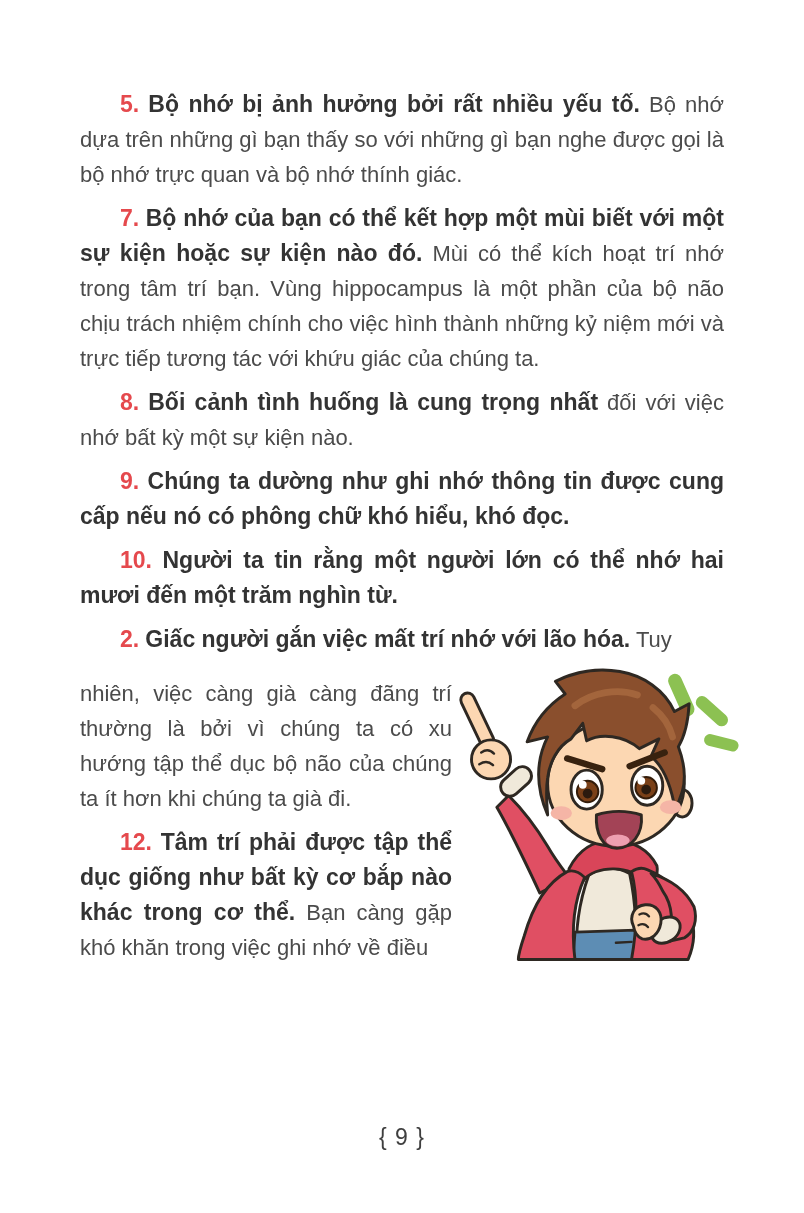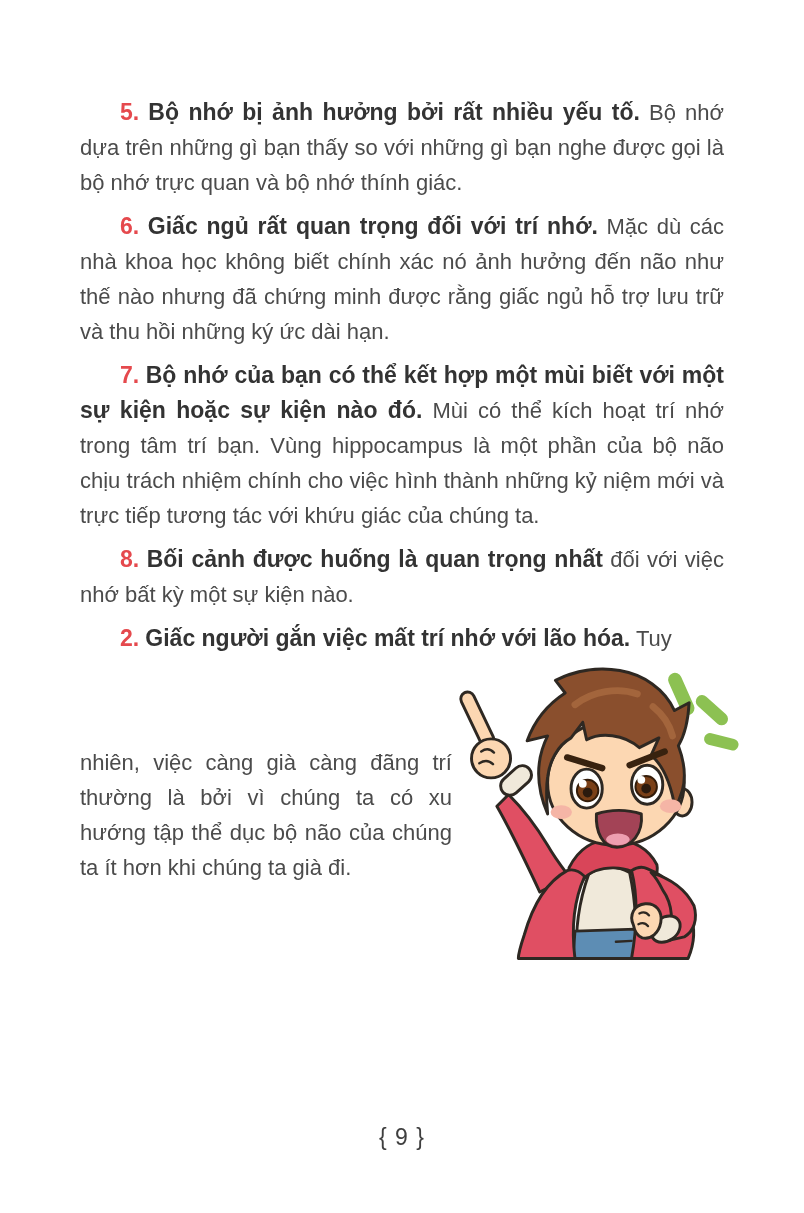--- a/index.html
+++ b/index.html
@@ -9,38 +9,38 @@
     position:relative;
     overflow:hidden;
     box-sizing:border-box;
     padding:86px 80px 0 80px;
     font-family:"Liberation Sans","DejaVu Sans",sans-serif;
     font-size:22px;
     line-height:35px;
     color:var(--body-color,#4b4b4b);
   }
   .para{
-    margin:9px 0 9px 0;
+    margin:1px 0 9px 0;
     text-align:justify;
     text-indent:40px;
   }
   .para .num{
     color:var(--num-color,#e5494d);
     font-weight:700;
     font-size:23px;
   }
   .para .lead{
     color:var(--heading-color,#333333);
     font-weight:700;
     font-size:23px;
   }
   .para .body-text{ color:var(--body-color,#4b4b4b); }
   .wrap-row{
     display:flex;
-    align-items:center;
+    align-items:flex-end;
   }
   .narrow-col{ width:372px; }
   .narrow-col .cont{
     margin:0 0 9px 0;
     text-align:justify;
     text-indent:0;
   }
   .figure{
     flex:1;
     margin-right:-56px;
@@ -64,34 +64,36 @@
   .f-jeans{fill:var(--c-jeans,#5d8db4);}
   .f-green{fill:var(--c-green,#8cc152);}
   .ol{stroke:var(--c-outline,#2e2822);stroke-width:3;stroke-linejoin:round;stroke-linecap:round;}
 </style>
 </head>
 <body>
 
 <div>
   <p class="para"><span class="num">5.</span> <b class="lead">Bộ nhớ bị ảnh hưởng bởi rất nhiều yếu tố.</b><span class="body-text"> Bộ nhớ dựa trên những gì bạn thấy so với những gì bạn nghe được gọi là bộ nhớ trực quan và bộ nhớ thính giác.</span></p>
 
-  <p class="para"><span class="num">6.</span> <b class="lead">Giấc ngủ rất quan trọng đối với trí nhớ.</b><span class="body-text"> Mặc dù các nhà khoa học không biết chính xác nó ảnh hưởng đến não như thế nào nhưng đã chứng minh được rằng giấc ngủ hỗ trợ lưu trữ và thu hồi những ký ức dài hạn.</span></p>
 
   <p class="para"><span class="num">7.</span> <b class="lead">Bộ nhớ của bạn có thể kết hợp một mùi biết với một sự kiện hoặc sự kiện nào đó.</b><span class="body-text"> Mùi có thể kích hoạt trí nhớ trong tâm trí bạn. Vùng hippocampus là một phần của bộ não chịu trách nhiệm chính cho việc hình thành những kỷ niệm mới và trực tiếp tương tác với khứu giác của chúng ta.</span></p>
 
-  <p class="para"><span class="num">8.</span> <b class="lead">Bối cảnh được huống là quan trọng nhất</b><span class="body-text"> đối với việc nhớ bất kỳ một sự kiện nào.</span></p>
+  <p class="para"><span class="num">8.</span> <b class="lead">Bối cảnh tình huống là cung trọng nhất</b><span class="body-text"> đối với việc nhớ bất kỳ một sự kiện nào.</span></p>
 
+  <p class="para"><span class="num">9.</span> <b class="lead">Chúng ta dường như ghi nhớ thông tin được cung cấp nếu nó có phông chữ khó hiểu, khó đọc.</b><span class="body-text"></span></p>
 
+  <p class="para"><span class="num">10.</span> <b class="lead">Người ta tin rằng một người lớn có thể nhớ hai mươi đến một trăm nghìn từ.</b><span class="body-text"></span></p>
 </div>
 
 <p class="para"><span class="num">2.</span> <b class="lead">Giấc người gắn việc mất trí nhớ với lão hóa.</b> <span class="body-text">Tuy</span></p>
 
 <div class="wrap-row">
   <div class="narrow-col">
     <p class="cont body-text">nhiên, việc càng già càng đãng trí thường là bởi vì chúng ta có xu hướng tập thể dục bộ não của chúng ta ít hơn khi chúng ta già đi.</p>
+    <p class="para"><span class="num">12.</span> <b class="lead">Tâm trí phải được tập thể dục giống như bất kỳ cơ bắp nào khác trong cơ thể.</b> <span class="body-text">Bạn càng gặp khó khăn trong việc ghi nhớ về điều</span></p>
   </div>
 
   <div class="figure">
     <svg width="322" height="298" viewBox="0 0 330 300" aria-hidden="true">
 
       <g>
         <rect class="f-green" x="228" y="4" width="14" height="46" rx="7" transform="rotate(-24 235 27)"></rect>
         <rect class="f-green" x="260" y="24" width="13" height="40" rx="6.5" transform="rotate(-48 266 44)"></rect>
         <rect class="f-green" x="270" y="58" width="12" height="36" rx="6" transform="rotate(-76 276 76)"></rect>
       </g>

